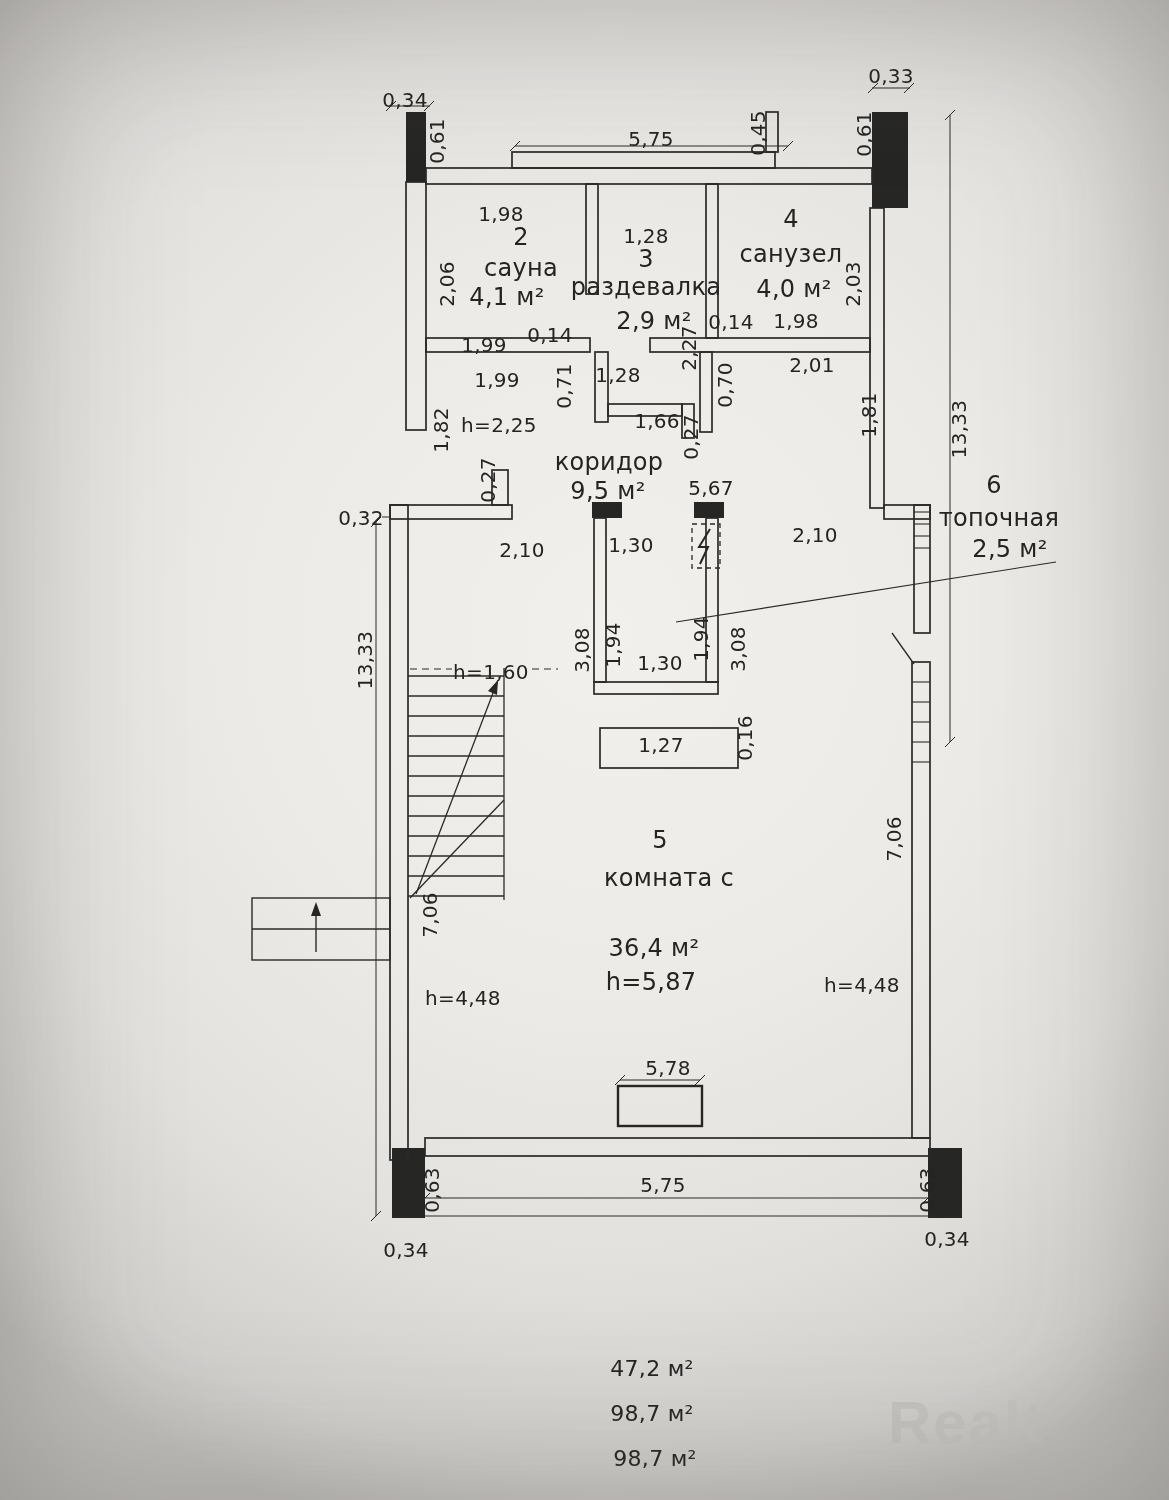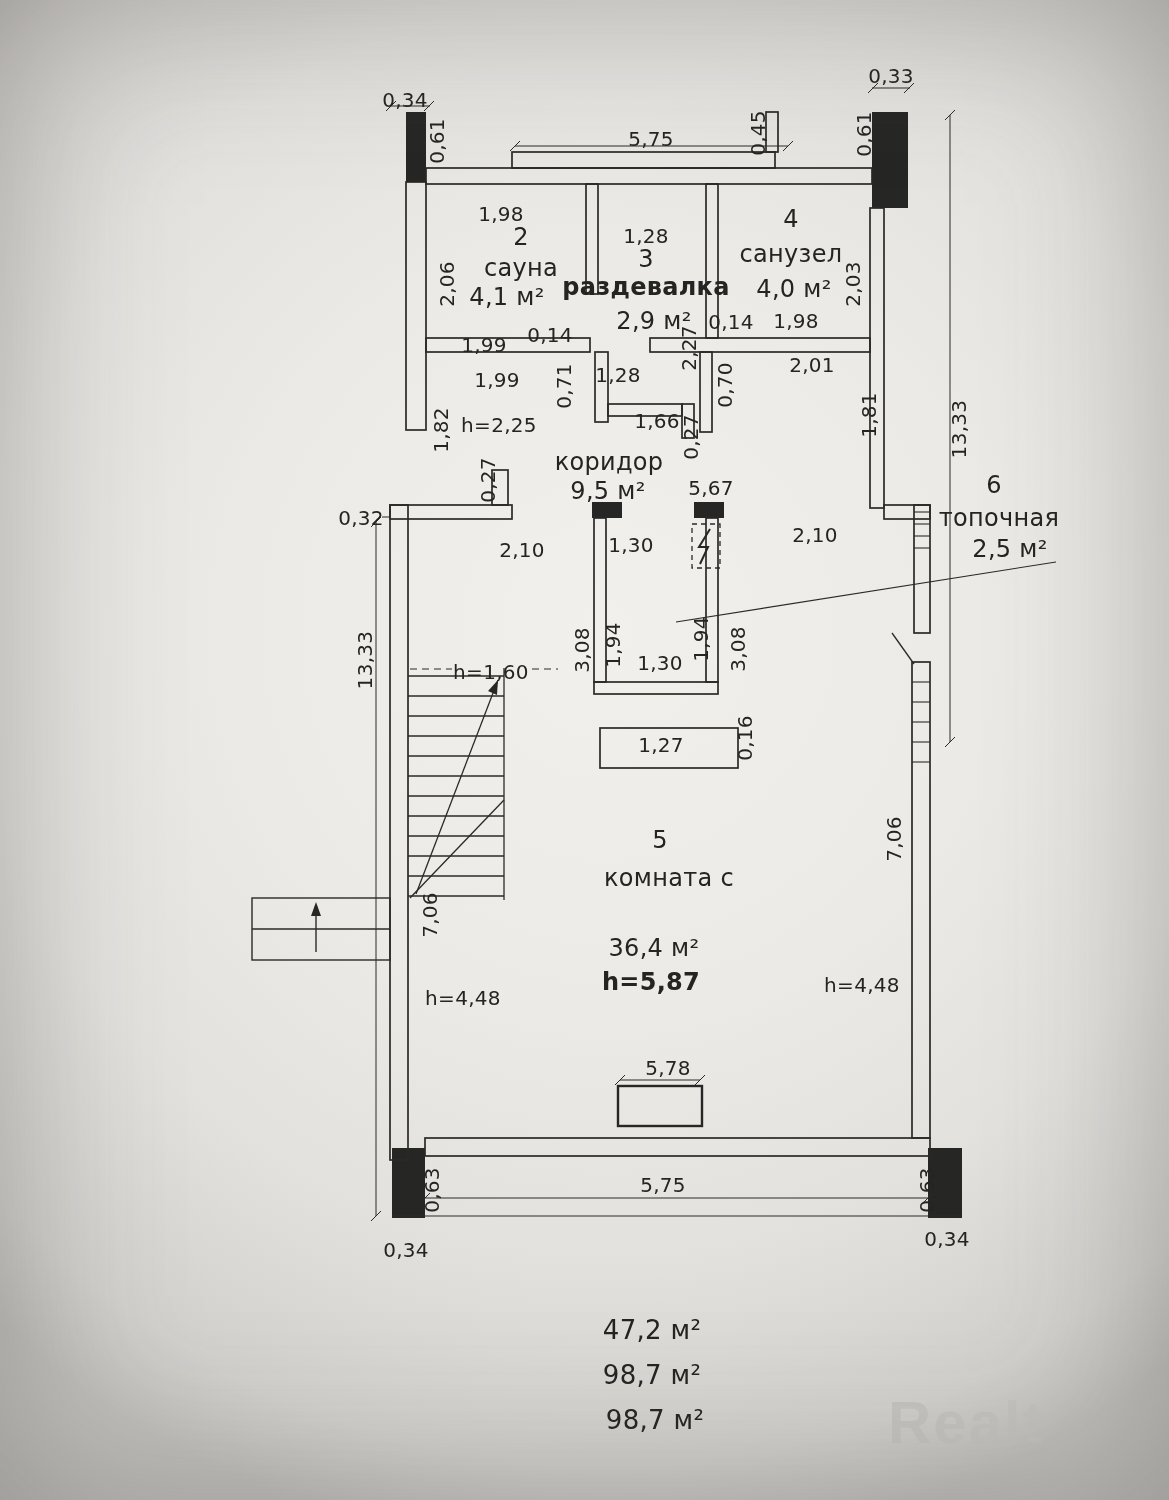--- a/index.html
+++ b/index.html
@@ -15,21 +15,21 @@
     box-shadow: inset 0 0 170px rgba(82,80,76,.38);
   }
   svg.plan { position:absolute; left:0; top:0; }
   #labels { position:absolute; inset:0; }
   .lbl {
     position:absolute; color:#242422; white-space:nowrap;
     transform:translate(-50%,-50%); letter-spacing:.3px;
   }
   .lbl.dim   { font-size:20px; }
   .lbl.room  { font-size:24px; }
-  .lbl.total { font-size:26px; }
+  .lbl.total { font-size:22px;margin-top:38px; }
   .logo { position:absolute; left:26px; top:1316px; width:304px; text-align:center; }
   .logo-title {
     font-family:"Liberation Serif", serif; font-weight:bold;
     font-size:42px; letter-spacing:6px; color:#2b3a4b; margin-top:4px;
   }
   .logo-sub {
     font-family:"Liberation Sans", sans-serif;
     font-size:14px; letter-spacing:4px; color:#5e6a76; margin-top:8px;
   }
   .watermark {
@@ -168,21 +168,21 @@
       <span class="lbl dim" style="left: 651px; top: 139px; transform: translate(-50%, -50%);">5,75</span>
       <span class="lbl dim" style="left: 758px; top: 133px; transform: translate(-50%, -50%) rotate(-90deg);">0,45</span>
       <span class="lbl dim" style="left: 864px; top: 134px; transform: translate(-50%, -50%) rotate(-90deg);">0,61</span>
       <span class="lbl dim" style="left: 501px; top: 214px; transform: translate(-50%, -50%);">1,98</span>
       <span class="lbl room" style="left: 521px; top: 237px; transform: translate(-50%, -50%);">2</span>
       <span class="lbl dim" style="left: 646px; top: 236px; transform: translate(-50%, -50%);">1,28</span>
       <span class="lbl room" style="left: 646px; top: 259px; transform: translate(-50%, -50%);">3</span>
       <span class="lbl room" style="left: 791px; top: 219px; transform: translate(-50%, -50%);">4</span>
       <span class="lbl room" style="left: 521px; top: 268px; transform: translate(-50%, -50%);">сауна</span>
       <span class="lbl room" style="left: 791px; top: 254px; transform: translate(-50%, -50%);">санузел</span>
-      <span class="lbl room" style="left: 646px; top: 287px; transform: translate(-50%, -50%); font-weight: bold;">раздевалка</span>
+      <span class="lbl room" style="left: 646px; top: 287px; transform: translate(-50%, -50%);">раздевалка</span>
       <span class="lbl room" style="left: 507px; top: 297px; transform: translate(-50%, -50%);">4,1 м²</span>
       <span class="lbl room" style="left: 794px; top: 289px; transform: translate(-50%, -50%);">4,0 м²</span>
       <span class="lbl room" style="left: 642px; top: 321px; transform: translate(-50%, -50%); margin-left: 12px;">2,9 м²</span>
       <span class="lbl dim" style="left: 447px; top: 284px; transform: translate(-50%, -50%) rotate(-90deg);">2,06</span>
       <span class="lbl dim" style="left: 853px; top: 284px; transform: translate(-50%, -50%) rotate(-90deg);">2,03</span>
       <span class="lbl dim" style="left: 550px; top: 335px; transform: translate(-50%, -50%);">0,14</span>
       <span class="lbl dim" style="left: 731px; top: 322px; transform: translate(-50%, -50%);">0,14</span>
       <span class="lbl dim" style="left: 796px; top: 321px; transform: translate(-50%, -50%);">1,98</span>
       <span class="lbl dim" style="left: 484px; top: 345px; transform: translate(-50%, -50%);">1,99</span>
       <span class="lbl dim" style="left: 689px; top: 348px; transform: translate(-50%, -50%) rotate(-90deg);">2,27</span>
@@ -215,21 +215,21 @@
       <span class="lbl dim" style="left: 660px; top: 663px; transform: translate(-50%, -50%);">1,30</span>
       <span class="lbl dim" style="left: 365px; top: 660px; transform: translate(-50%, -50%) rotate(-90deg);">13,33</span>
       <span class="lbl dim" style="left: 491px; top: 672px; transform: translate(-50%, -50%);">h=1,60</span>
       <span class="lbl dim" style="left: 661px; top: 745px; transform: translate(-50%, -50%);">1,27</span>
       <span class="lbl dim" style="left: 745px; top: 738px; transform: translate(-50%, -50%) rotate(-90deg);">0,16</span>
       <span class="lbl dim" style="left: 430px; top: 915px; transform: translate(-50%, -50%) rotate(-90deg);">7,06</span>
       <span class="lbl dim" style="left: 894px; top: 839px; transform: translate(-50%, -50%) rotate(-90deg);">7,06</span>
       <span class="lbl room" style="left: 660px; top: 840px; transform: translate(-50%, -50%);">5</span>
       <span class="lbl room" style="left: 669px; top: 878px; transform: translate(-50%, -50%);">комната с</span>
       <span class="lbl room" style="left: 654px; top: 948px; transform: translate(-50%, -50%);">36,4 м²</span>
-      <span class="lbl room" style="left: 651px; top: 982px; transform: translate(-50%, -50%); font-weight: bold;">h=5,87</span>
+      <span class="lbl room" style="left: 651px; top: 982px; transform: translate(-50%, -50%);">h=5,87</span>
       <span class="lbl dim" style="left: 463px; top: 998px; transform: translate(-50%, -50%);">h=4,48</span>
       <span class="lbl dim" style="left: 862px; top: 985px; transform: translate(-50%, -50%);">h=4,48</span>
       <span class="lbl dim" style="left: 668px; top: 1068px; transform: translate(-50%, -50%);">5,78</span>
       <span class="lbl dim" style="left: 663px; top: 1185px; transform: translate(-50%, -50%);">5,75</span>
       <span class="lbl dim" style="left: 432px; top: 1190px; transform: translate(-50%, -50%) rotate(-90deg);">0,63</span>
       <span class="lbl dim" style="left: 927px; top: 1190px; transform: translate(-50%, -50%) rotate(-90deg);">0,63</span>
       <span class="lbl dim" style="left: 406px; top: 1250px; transform: translate(-50%, -50%);">0,34</span>
       <span class="lbl dim" style="left: 947px; top: 1239px; transform: translate(-50%, -50%);">0,34</span>
       <span class="lbl total" style="left: 652px; top: 1330px; transform: translate(-50%, -50%);">47,2 м²</span>
       <span class="lbl total" style="left: 652px; top: 1375px; transform: translate(-50%, -50%);">98,7 м²</span>

